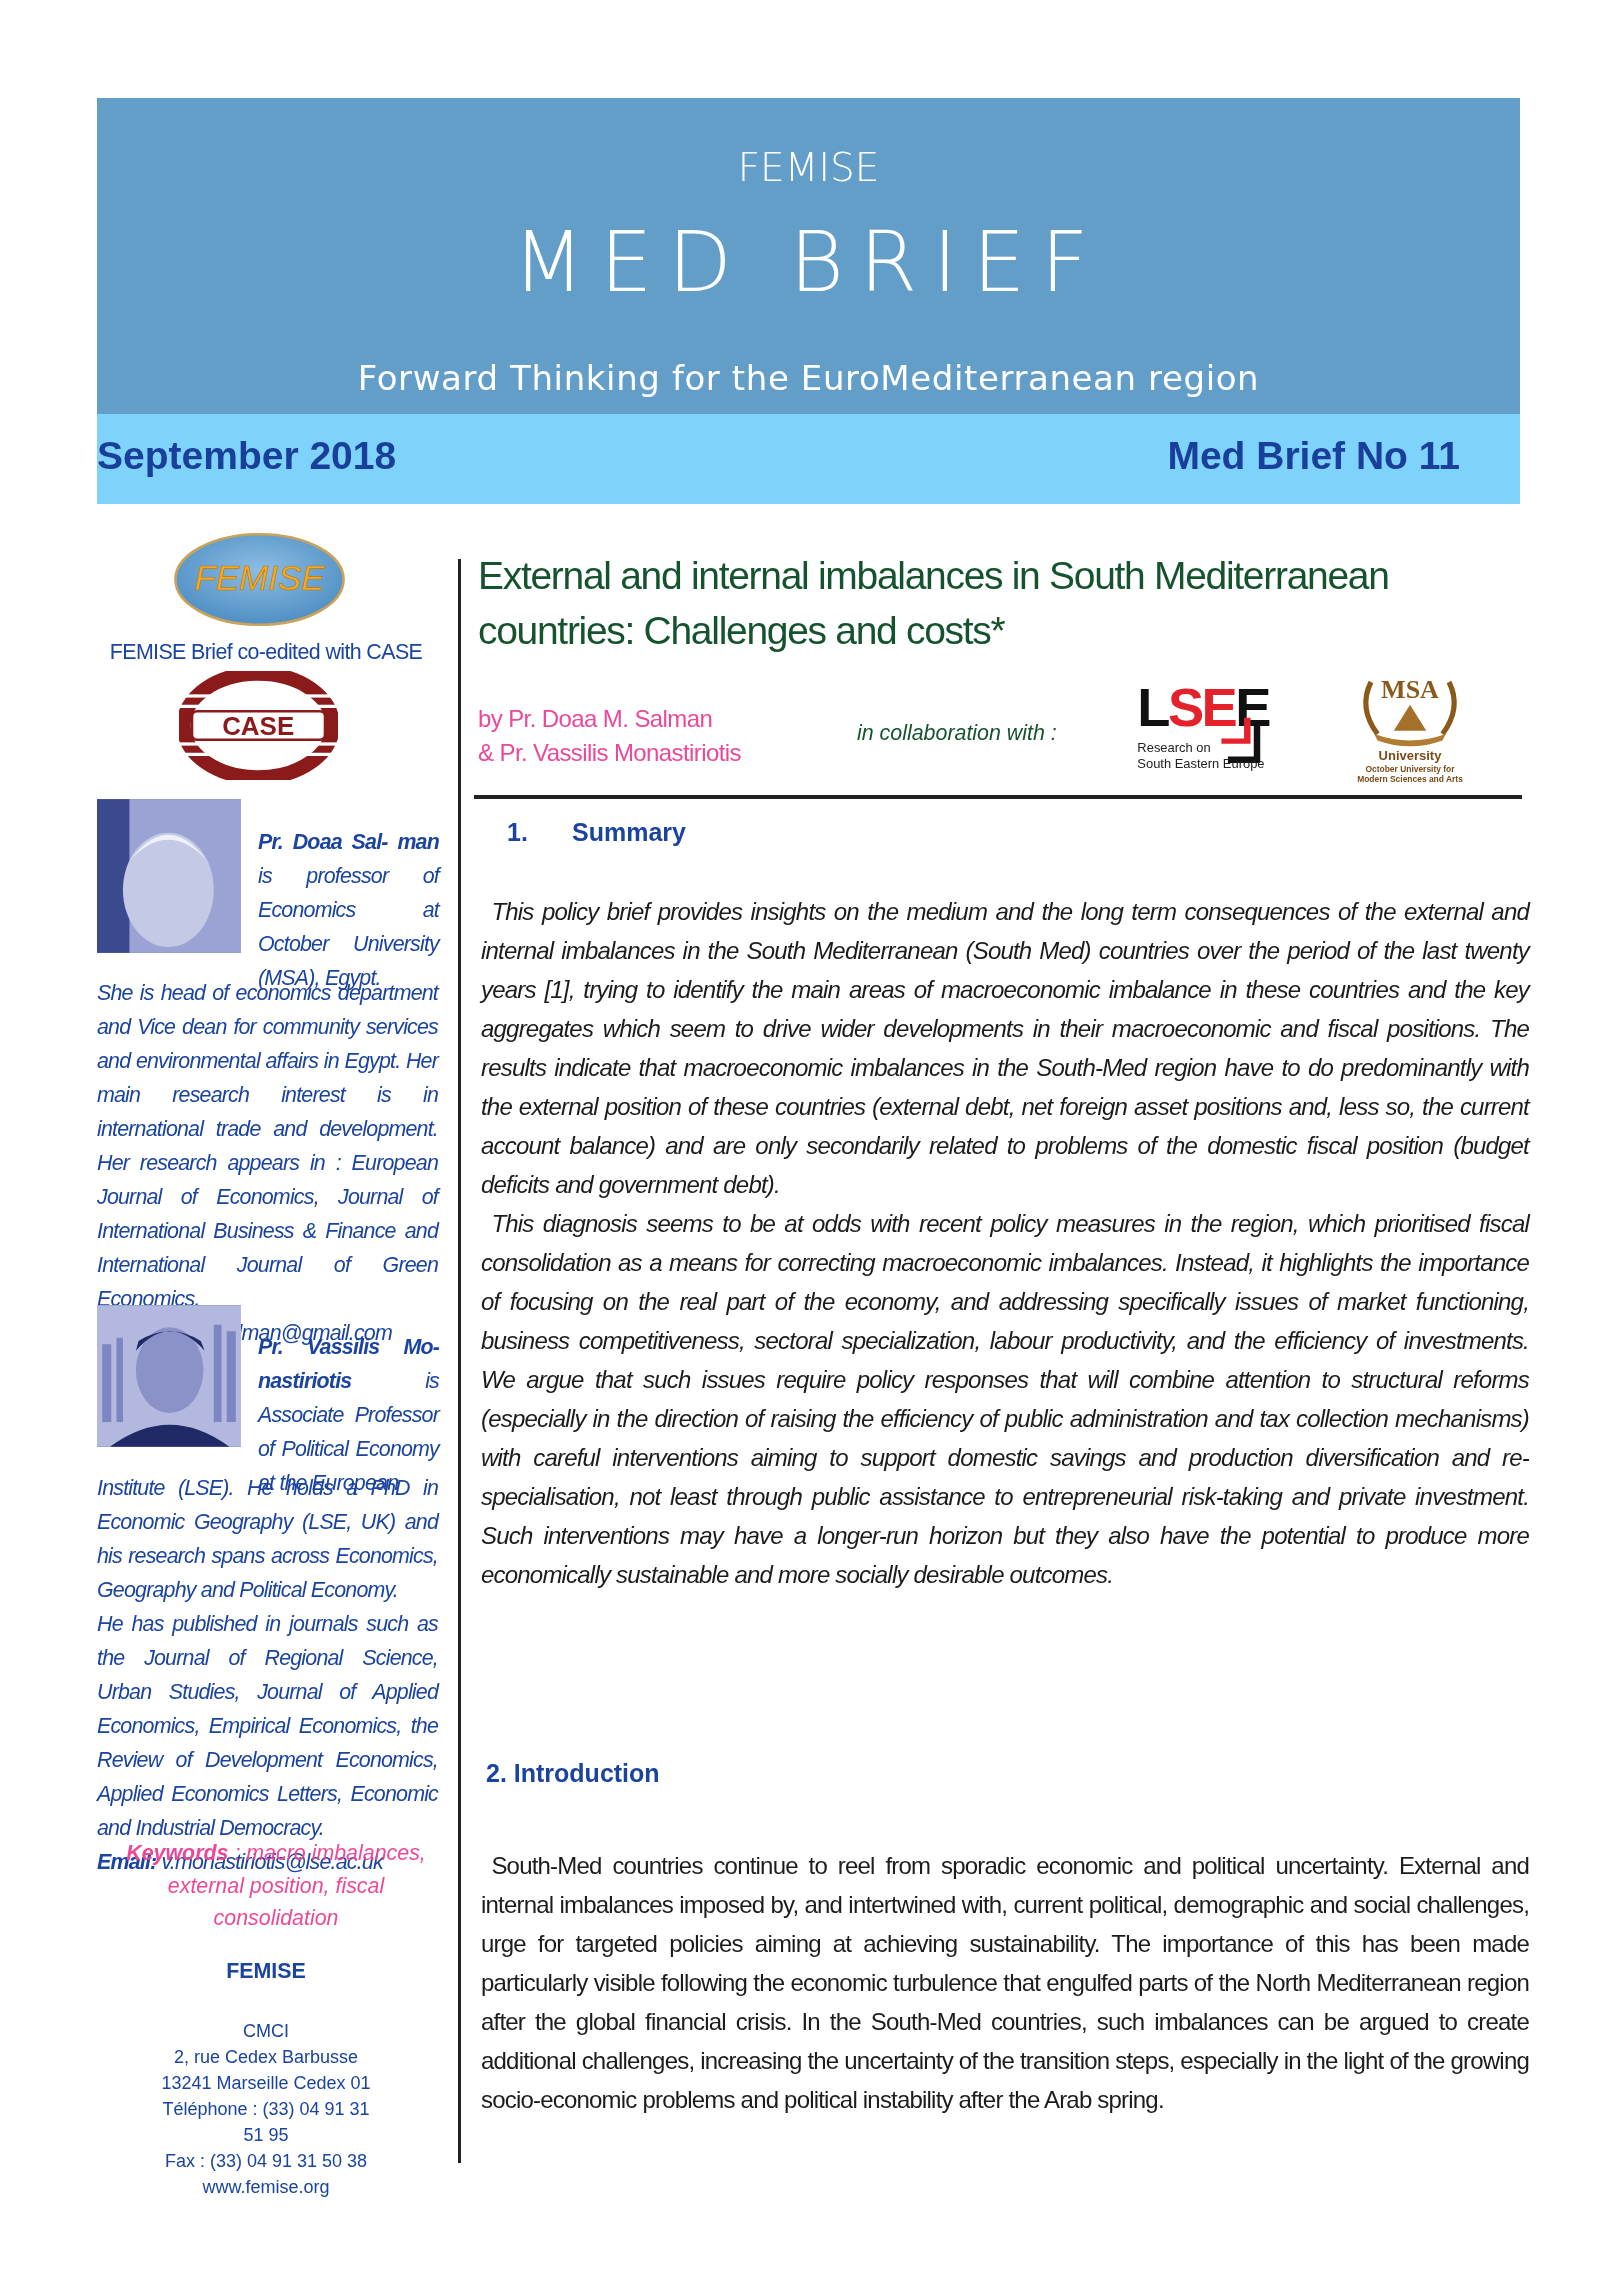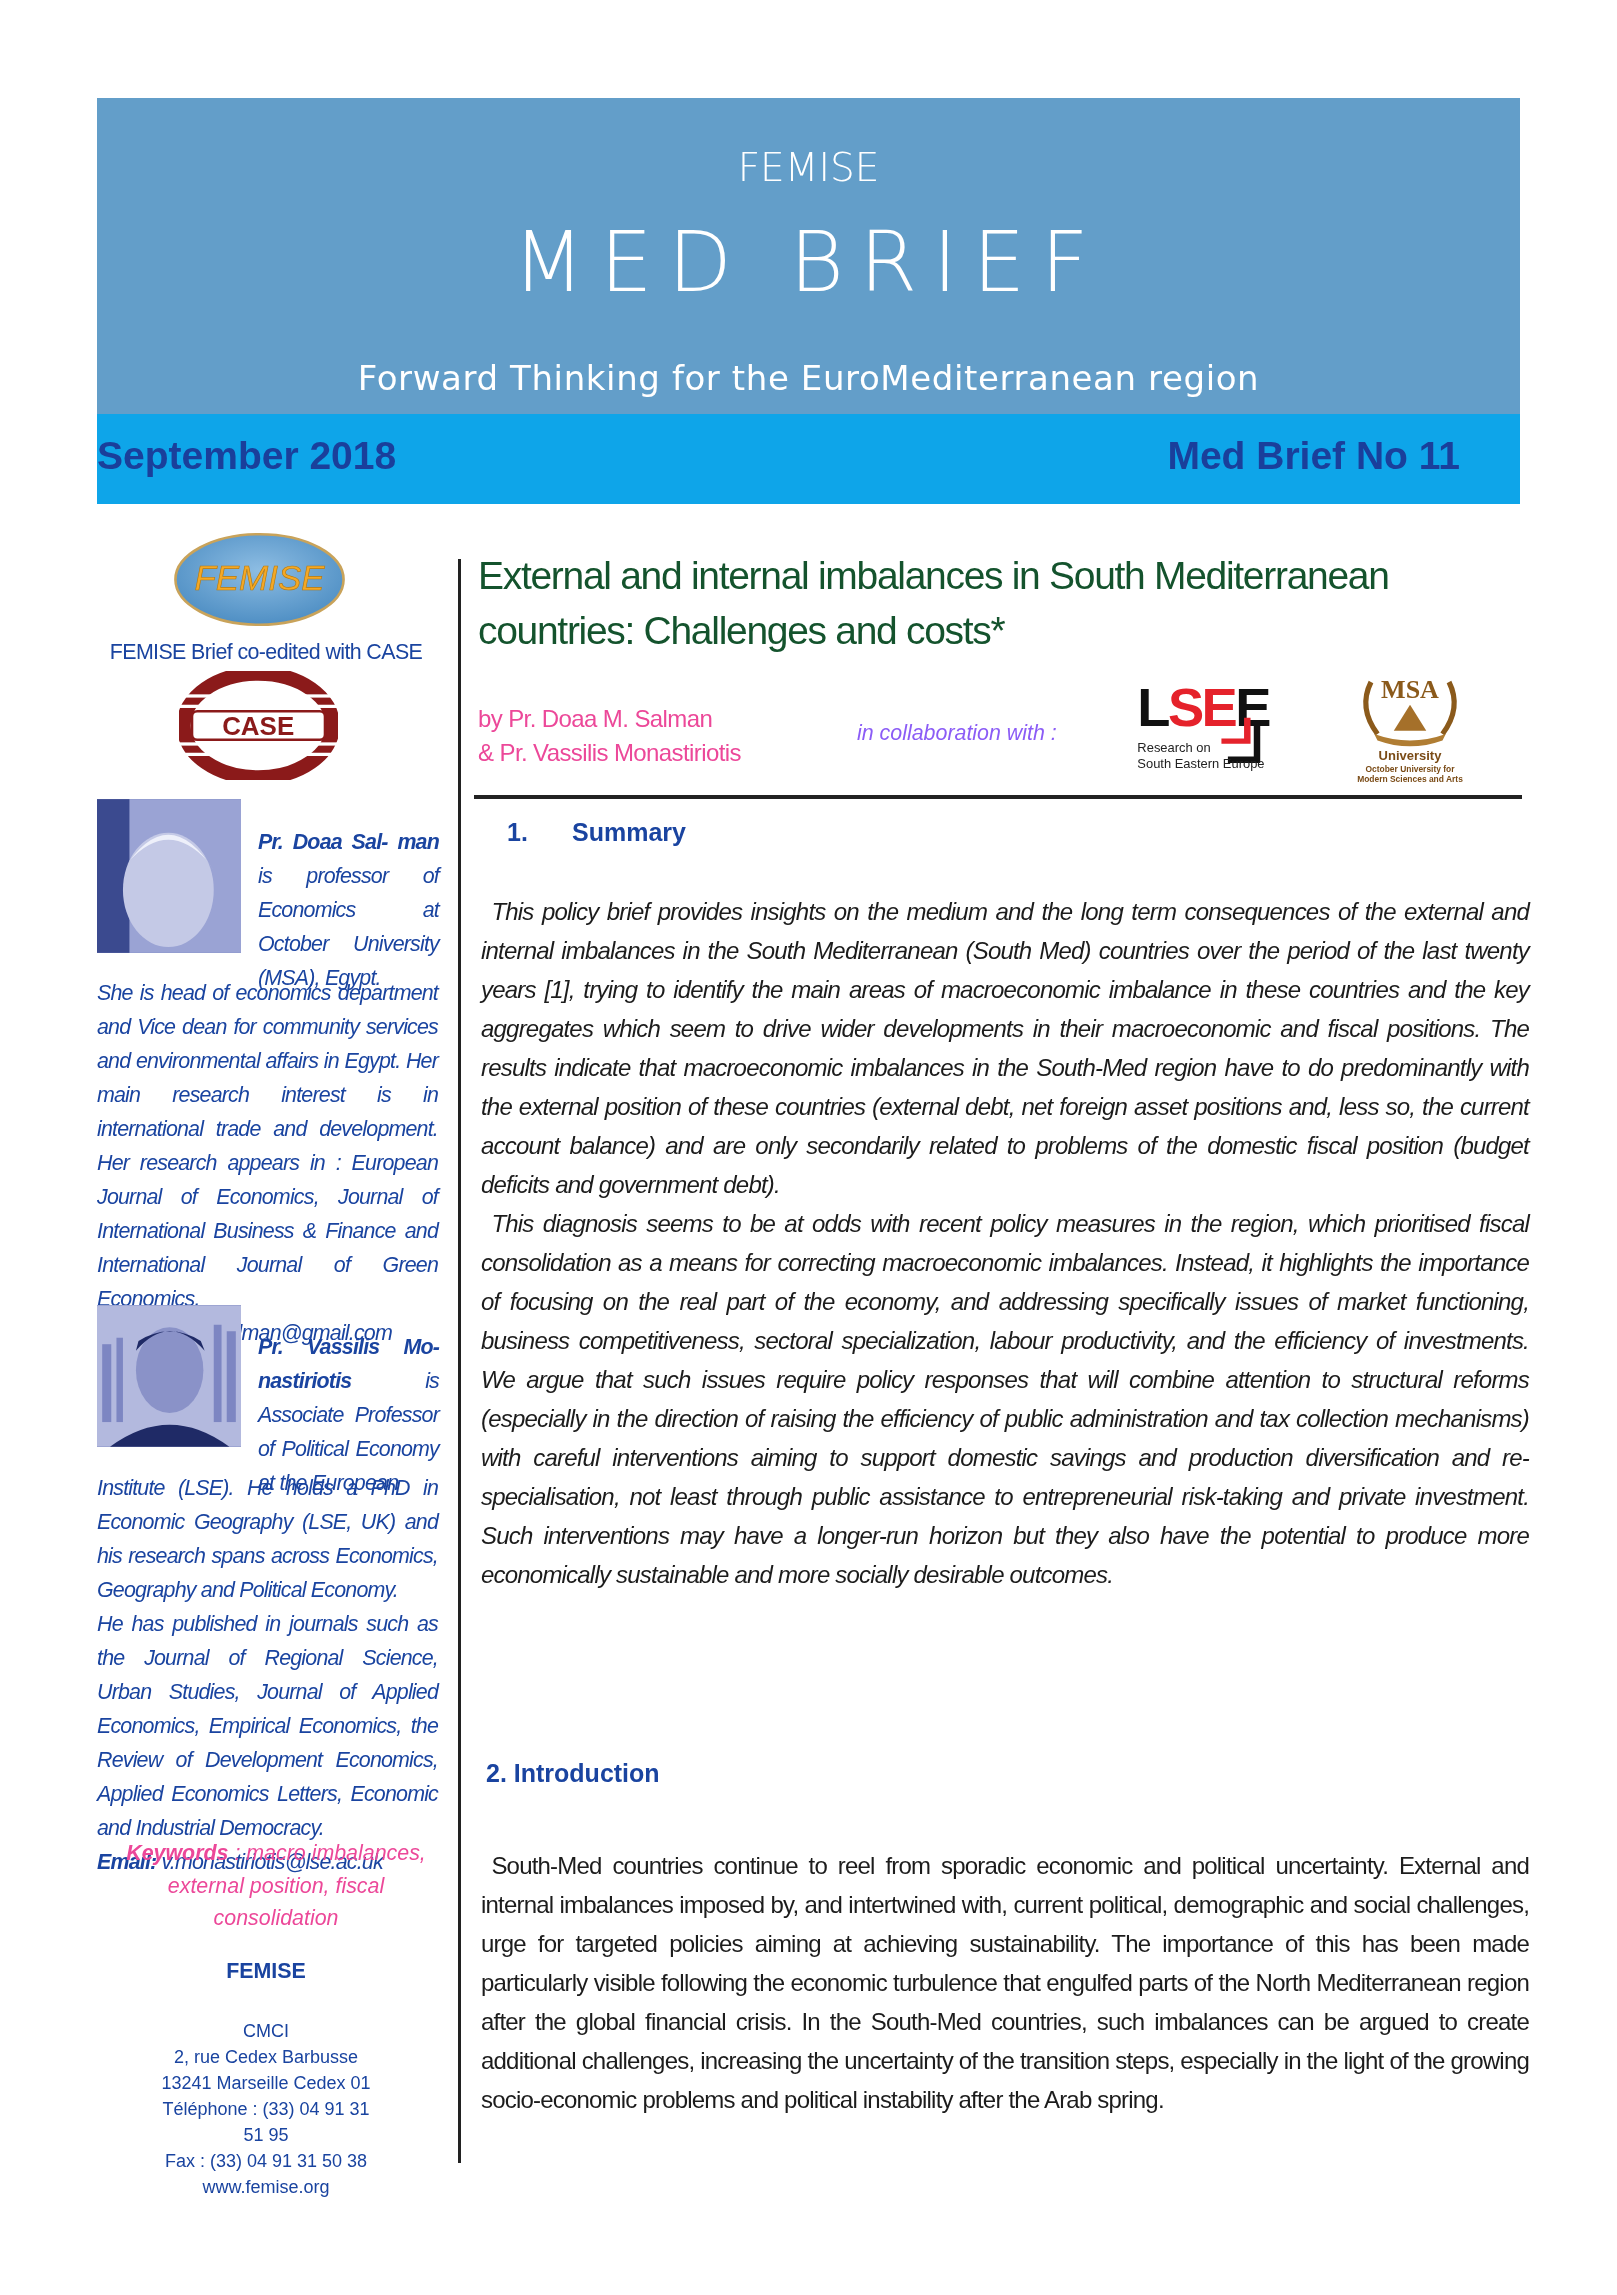--- a/index.html
+++ b/index.html
@@ -2,21 +2,21 @@
 <html style="font-size:10.4px"><head>
 <meta charset="utf-8">
 <style>
   html, body { margin:0; padding:0; background:#ffffff; }
   body { width:1618px; height:2295px; position:relative; overflow:hidden;
          font-family:"Liberation Sans", sans-serif; }
   .abs { position:absolute; }
 
   
   #hdr-blue { left:97px; top:98px; width:1423px; height:316px; background:#639ec9; }
-  #hdr-yellow { left:97px; top:414px; width:1423px; height:90px; background:#0ea5e9; }
+  #hdr-yellow { left:97px; top:414px; width:1423px; height:90px; background:#7dd3fc; }
   .hdr-text { color:#ffffff; text-align:center; width:100%; left:0; }
   #femise-top { top:47px; font-size:39px; font-family:"DejaVu Sans", sans-serif; font-weight:300; }
   #med-brief { top:116px; font-size:83px; letter-spacing:15.6px; font-family:"DejaVu Sans", sans-serif; font-weight:200; }
   #tagline { top:260px; font-size:34px; font-family:"DejaVu Sans", sans-serif; letter-spacing:0.6px; }
   .band-text { top:19.5px; color:#1a3f9b; font-weight:bold; font-size:39px; }
   #date { left:0; }
   #issue { right:60px;text-align:center; }
 
   
   .left-col { color:#1a44a0; }
@@ -41,21 +41,21 @@
   #keywords { left:104px; top:1837px; width:344px; text-align:center; font-size:21.4px; font-style:italic; line-height:32.5px; color:#ec4899; }
   #footer-title { left:97px; top:1959px; width:338px; text-align:center; font-weight:bold; font-size:21.4px; color:#1a44a0; }
   #footer-addr { left:97px; top:2018px; width:338px; text-align:center; font-size:18px; line-height:26px; color:#1a44a0; }
 
   
   #divider { left:458px; top:559px; width:3.2px; height:1604px; background:#222222; }
 
   
   #title { left:478px; top:548px; width:1053px; color:#14532d; font-size:39px; line-height:55px; letter-spacing:-1.3px; }
   #byline { left:478px; top:702px; color:#ec4899; font-size:24px; line-height:34px; letter-spacing:-0.6px; }
-  #collab { left:857px; top:721px; color:#8b5cf6; font-size:21.4px; font-style:italic; letter-spacing:0px;text-align:right; }
+  #collab { left:857px; top:721px; color:#14532d; font-size:21.4px; font-style:italic; letter-spacing:0px;text-align:right; }
   #lsee-logo { left:1137px; top:679px; width:143px; height:97px; }
   #msa-logo { left:1345px; top:669px; width:130px; height:117px; }
   #hrule { left:474px; top:795px; width:1048px; height:3.9px; background:#222222; }
 
   .section-h { color:#1a44a0; font-weight:bold; font-size:25px; }
   #sec1 { left:507px; top:818px; }
   #sec1 .num { display:inline-block; width:65px; }
   #sec2 { left:486px; top:1759px; }
 
   .body-it { left:481px; width:1048px; color:#1c1c1c; font-style:italic; font-size:24px;

